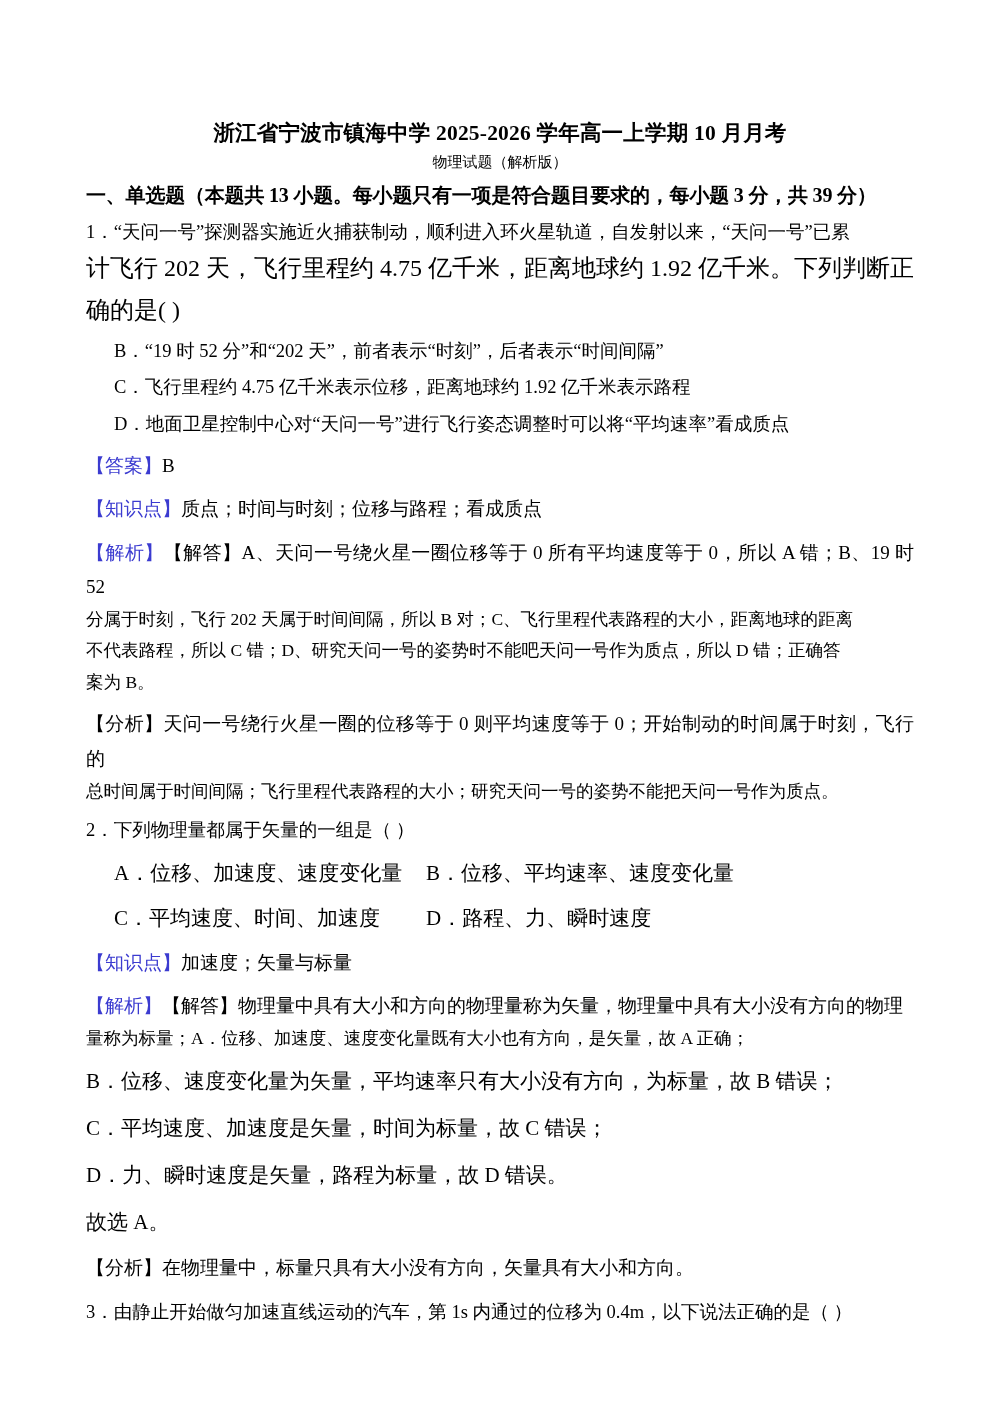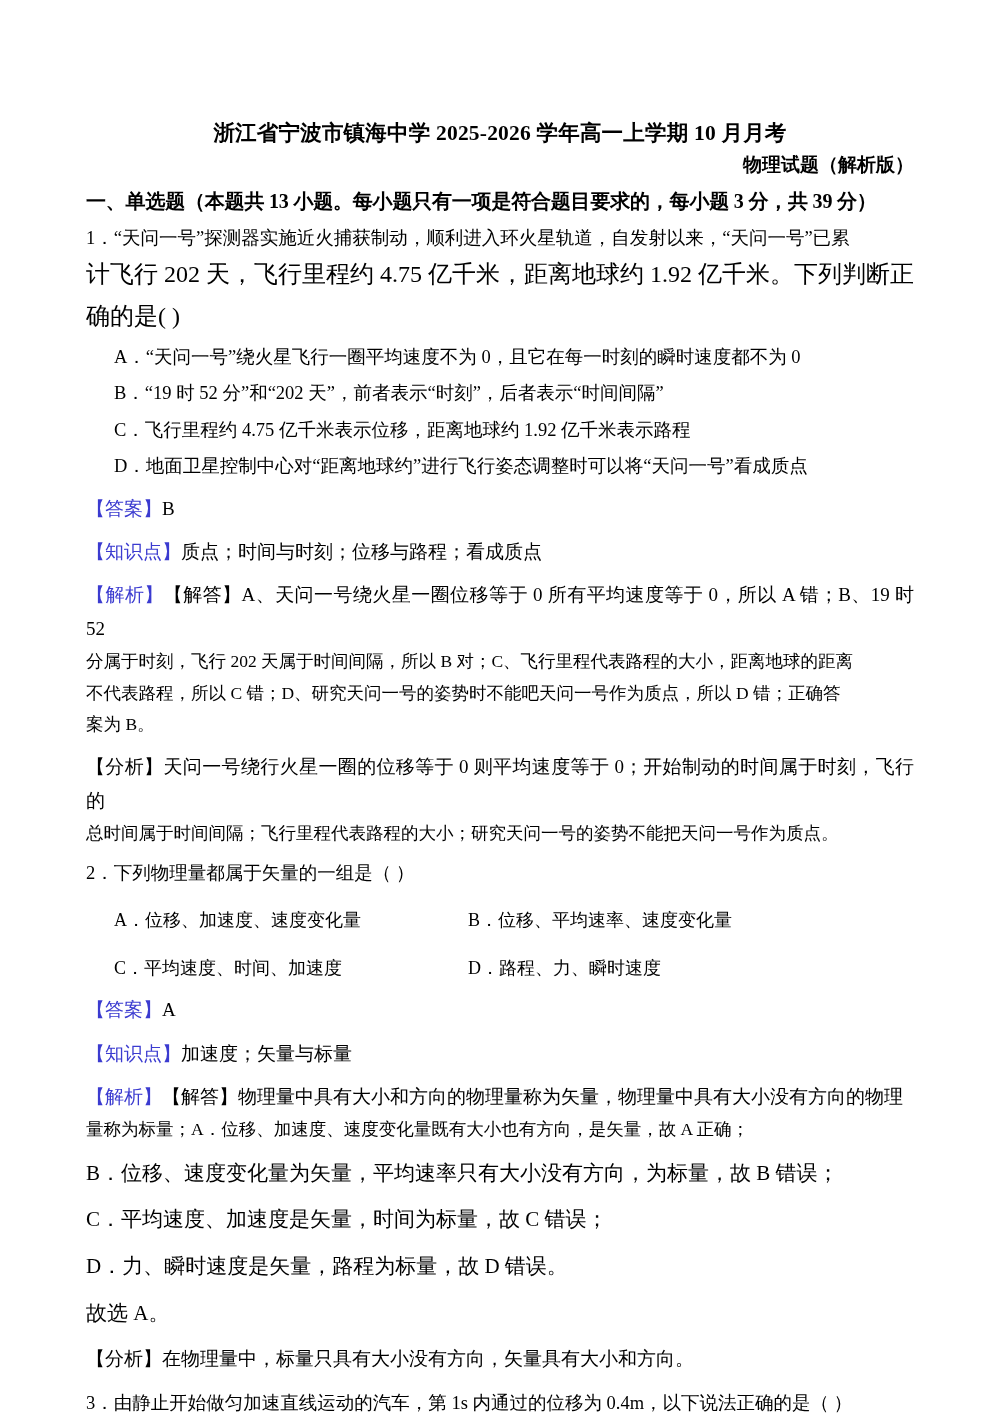--- a/index.html
+++ b/index.html
@@ -22,23 +22,23 @@
     padding: 118px 86px 40px 86px;
   }
   .doc-title {
     text-align: center;
     font-weight: bold;
     font-size: 21.5px;
     line-height: 1.45;
     letter-spacing: 0.2px;
   }
   .doc-subtitle {
-    text-align: right;
-    font-weight: bold;
-    font-size: 19px;
+    text-align: center;
+    font-weight: normal;
+    font-size: 15px;
     line-height: 1.5;
     margin-top: 2px;
   }
   .section-head {
     font-weight: bold;
     font-size: 20px;
     line-height: 1.5;
     margin-top: 6px;
     letter-spacing: -0.2px;
   }
@@ -54,25 +54,24 @@
     text-align: justify;
   }
   .opt {
     font-size: 18.5px;
     line-height: 1.75;
     margin-top: 4px;
     padding-left: 28px;
   }
   .opt-row {
     display: flex;
-    margin-top: 16px;
+    margin-top: 8px;
     padding-left: 28px;
-    font-size: 18px;
+    font-size: 21px;
     line-height: 1.75;
-    gap: 42px;
   }
   .opt-row > div:first-child {
     width: 312px;
     flex: 0 0 312px;
   }
   .ann {
     font-size: 19px;
     line-height: 1.8;
     margin-top: 9px;
     text-align: justify;
@@ -103,24 +102,23 @@
   <div class="doc-subtitle">物理试题（解析版）</div>
 
   <div class="section-head">一、单选题（本题共 13 小题。每小题只有一项是符合题目要求的，每小题 3 分，共 39 分）</div>
 
   <div>
     <div class="q-line">
       <span>1．</span><span>“天问一号”探测器实施近火捕获制动，顺利进入环火星轨道，自发射以来，“天问一号”已累</span>
     </div>
     <div class="q-body">计飞行 202 天，飞行里程约 4.75 亿千米，距离地球约 1.92 亿千米。下列判断正确的是(      )</div>
 
-    <div class="opt">A．“天问一号”绕火星飞行一圈平均速度不为 0，且它在每一时刻的瞬时速度都不为 0</div>
     <div class="opt">B．“19 时 52 分”和“202 天”，前者表示“时刻”，后者表示“时间间隔”</div>
     <div class="opt">C．飞行里程约 4.75 亿千米表示位移，距离地球约 1.92 亿千米表示路程</div>
-    <div class="opt">D．地面卫星控制中心对“距离地球约”进行飞行姿态调整时可以将“天问一号”看成质点</div>
+    <div class="opt">D．地面卫星控制中心对“天问一号”进行飞行姿态调整时可以将“平均速率”看成质点</div>
 
     <div class="ann">
       <span class="tag">【答案】</span><span>B</span>
     </div>
 
     <div class="ann">
       <span class="tag">【知识点】</span><span>质点；时间与时刻；位移与路程；看成质点</span>
     </div>
 
     <div class="ann">
@@ -143,23 +141,20 @@
 
     <div class="opt-row">
       <div>A．位移、加速度、速度变化量</div>
       <div>B．位移、平均速率、速度变化量</div>
     </div>
     <div class="opt-row">
       <div>C．平均速度、时间、加速度</div>
       <div>D．路程、力、瞬时速度</div>
     </div>
 
-    <div class="ann">
-      <span class="tag">【答案】</span><span>A</span>
-    </div>
 
     <div class="ann">
       <span class="tag">【知识点】</span><span>加速度；矢量与标量</span>
     </div>
 
     <div class="ann">
       <span class="tag">【解析】</span><span>【解答】</span><span>物理量中具有大小和方向的物理量称为矢量，物理量中具有大小没有方向的物理</span>
     </div>
     <div class="ann-body">量称为标量；A．位移、加速度、速度变化量既有大小也有方向，是矢量，故 A 正确；</div>
 

